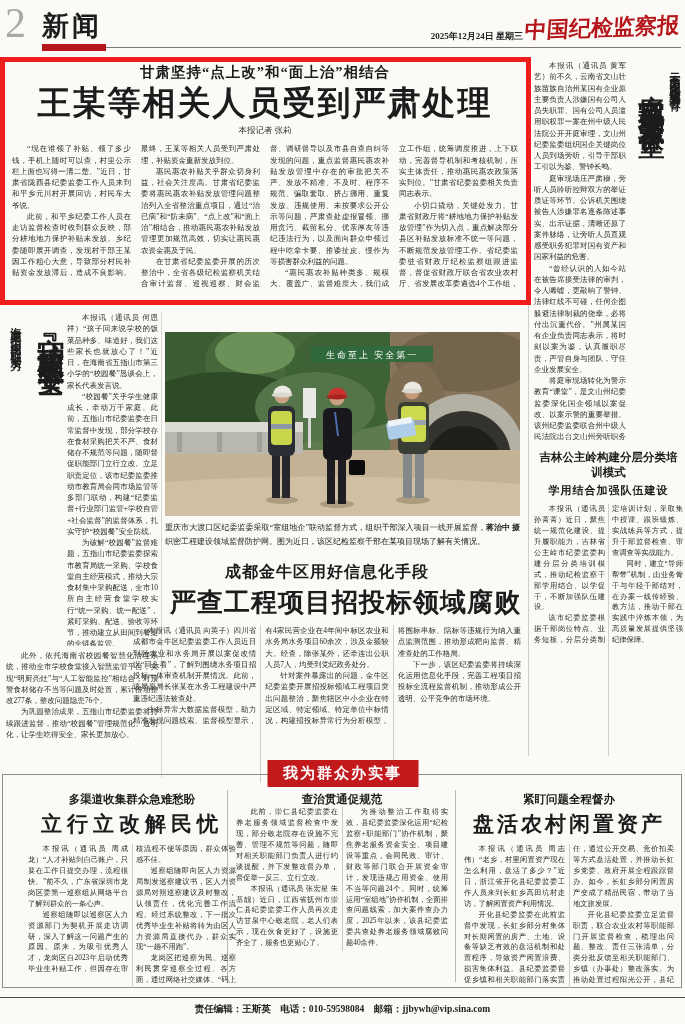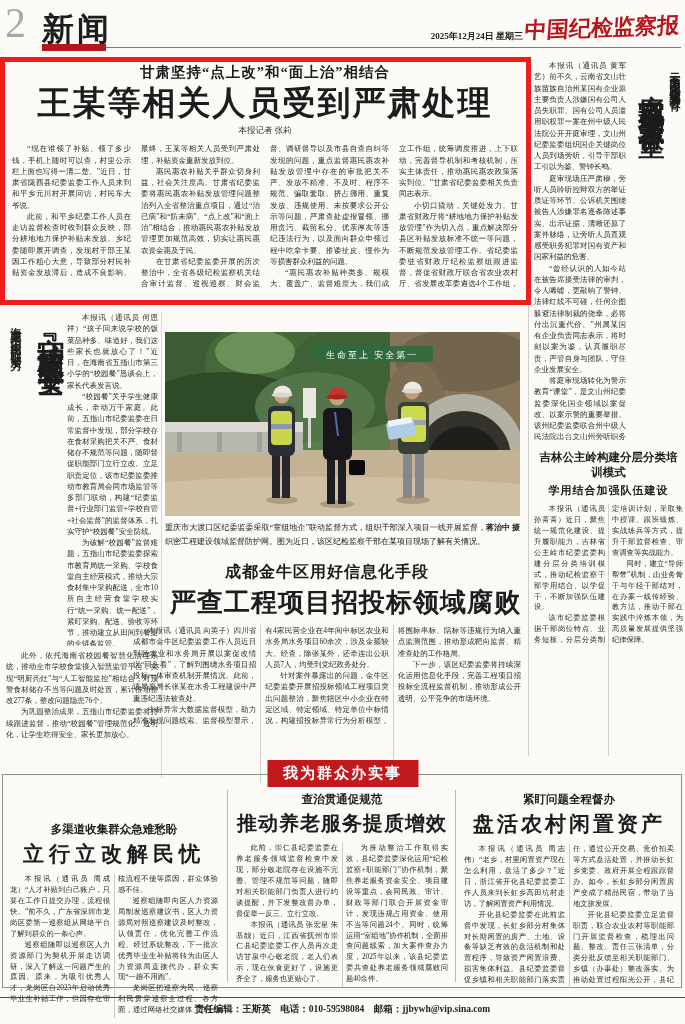--- a/index.html
+++ b/index.html
@@ -1,20 +1,20 @@
 <!DOCTYPE html>
 <html><head>
 <meta charset="utf-8">
 <style>
   html,body{margin:0;padding:0;background:#e9e7e2;}
   #paper{position:relative;width:685px;height:1024px;background:#fbfaf6;overflow:hidden;
          font-family:"Liberation Serif","DejaVu Serif",serif;color:#1c1c1c;}
   
   .pagenum{position:absolute;left:5px;top:2px;font-size:42px;color:#a8a8a8;font-weight:400;line-height:1;}
-  .section{position:absolute;left:42px;top:8px;font-size:32px;font-weight:bold;letter-spacing:3px;}
+  .section{position:absolute;left:42px;top:8px;font-size:27px;font-weight:bold;letter-spacing:3px;}
   .hrule{position:absolute;left:42px;right:4px;top:47px;border-top:1.5px solid #7a7a7a;}
   .redbar{position:absolute;left:42px;top:44px;width:64px;height:7px;background:#b5161b;}
   .date{position:absolute;right:162px;top:30px;font-size:9px;font-weight:bold;color:#222;}
   .masthead{position:absolute;right:6px;top:13px;font-size:22px;font-weight:900;color:#b5161b;
             transform:skewX(-6deg) rotate(-2deg);letter-spacing:0px;white-space:nowrap;}
   
   .hlbox{position:absolute;left:0px;top:57px;width:531px;height:248px;border:5px solid #ee1e1c;
          box-sizing:border-box;z-index:30;}
   
   .kicker{font-weight:bold;text-align:center;}
@@ -56,21 +56,21 @@
   .rb-title{font-size:11px;font-weight:bold;text-align:center;letter-spacing:1px;margin:3px 0 6px 0;}
   .rb-body{height:252px;column-count:2;column-gap:7px;column-rule:1px solid #d0d0cb;font-size:7.3px;}
   
   .bbox{position:absolute;left:2px;top:774px;width:680px;height:214px;border:1px solid #8f8f89;box-sizing:border-box;}
   .banner{position:absolute;left:50%;top:760px;transform:translateX(-50%);background:#c2191c;color:#fff;
           font-size:15px;font-weight:bold;letter-spacing:2px;padding:4px 16px;z-index:5;white-space:nowrap;}
   .bart{position:absolute;top:792px;}
   .bart .kicker{font-size:11.5px;}
   .b-title{font-size:21px;font-weight:bold;text-align:center;margin:3px 0 6px 0;white-space:nowrap;}
   .b-body{height:144px;column-count:2;column-gap:8px;column-rule:1px solid #cbcbc5;font-size:7.3px;}
-  .bart1{left:10px;width:208px;margin-top:30px;} .bart1 .b-title{letter-spacing:5px;}
+  .bart1{left:28px;width:208px;} .bart1 .b-title{letter-spacing:5px;}
   .bart2{left:236px;width:212px;} .bart2 .b-title{letter-spacing:1px;font-size:20px;}
   .bart3{left:464px;width:210px;} .bart3 .b-title{letter-spacing:3px;}
   .bsep1{position:absolute;left:227px;top:790px;height:192px;border-left:1px solid #b9b9b3;}
   .bsep2{position:absolute;left:455px;top:790px;height:192px;border-left:1px solid #b9b9b3;}
   
   .frule{position:absolute;left:0;right:0;top:997px;border-top:1.2px solid #4a4a4a;}
   .footer{position:absolute;left:0;top:1003px;width:100%;text-align:center;font-size:9.5px;font-weight:bold;color:#222;}
 </style>
 </head>
 <body>
@@ -243,21 +243,20 @@
     <div class="b-title">立行立改解民忧</div>
     <div class="bodytxt b-body">
         <p>本报讯（通讯员 周成龙）“人才补贴到自己账户，只要在工作日提交办理，流程很快。”前不久，广东省深圳市龙岗区委第一巡察组从网络平台了解到群众的一条心声。</p>
         <p>巡察组随即以巡察区人力资源部门为契机开展走访调研，深入了解这一问题产生的原因。原来，为吸引优秀人才，龙岗区自2023年启动优秀毕业生补贴工作，但因存在审核流程不便等原因，群众体验感不佳。</p>
         <p>巡察组随即向区人力资源局制发巡察建议书，区人力资源局对照巡察建议及时整改，认领责任，优化完善工作流程。经过系统整改，下一批次优秀毕业生补贴将转为由区人力资源局直接代办，群众实现“一趟不用跑”。</p>
         <p>龙岗区把巡察为民、巡察利民贯穿巡察全过程、各方面，通过网络社交媒体、“码上议”、微访谈、下沉走访、民意直通车等渠道收集群众急难愁盼问题，通过制发巡察建议书、召开整改推进会、制定共性问题清单、开展巡察“回头看”等方式，与被巡察单位同向发力，推动问题整改到位。</p>
       </div>
   </div>
   <div class="bart bart2">
     <div class="kicker">查治贯通促规范</div>
-    <div class="b-title">推动养老服务提质增效</div>
     <div class="bodytxt b-body">
         <p>此前，崇仁县纪委监委在养老服务领域监督检查中发现，部分敬老院存在设施不完善、管理不规范等问题，随即对相关职能部门负责人进行约谈提醒，并下发整改督办单，督促举一反三、立行立改。</p>
         <p>本报讯（通讯员 张宏星 朱基靓）近日，江西省抚州市崇仁县纪委监委工作人员再次走访甘泉中心敬老院，老人们表示，现在伙食更好了，设施更齐全了，服务也更贴心了。</p>
         <p>为推动整治工作取得实效，县纪委监委深化运用“纪检监察+职能部门”协作机制，聚焦养老服务资金安全、项目建设等重点，会同民政、审计、财政等部门联合开展资金审计，发现违规占用资金、使用不当等问题24个。同时，统筹运用“室组地”协作机制，全面排查问题线索，加大案件查办力度，2025年以来，该县纪委监委共查处养老服务领域腐败问题40余件。</p>
       </div>
   </div>
   <div class="bart bart3">
     <div class="kicker">紧盯问题全程督办</div>
     <div class="b-title">盘活农村闲置资产</div>
     <div class="bodytxt b-body">

